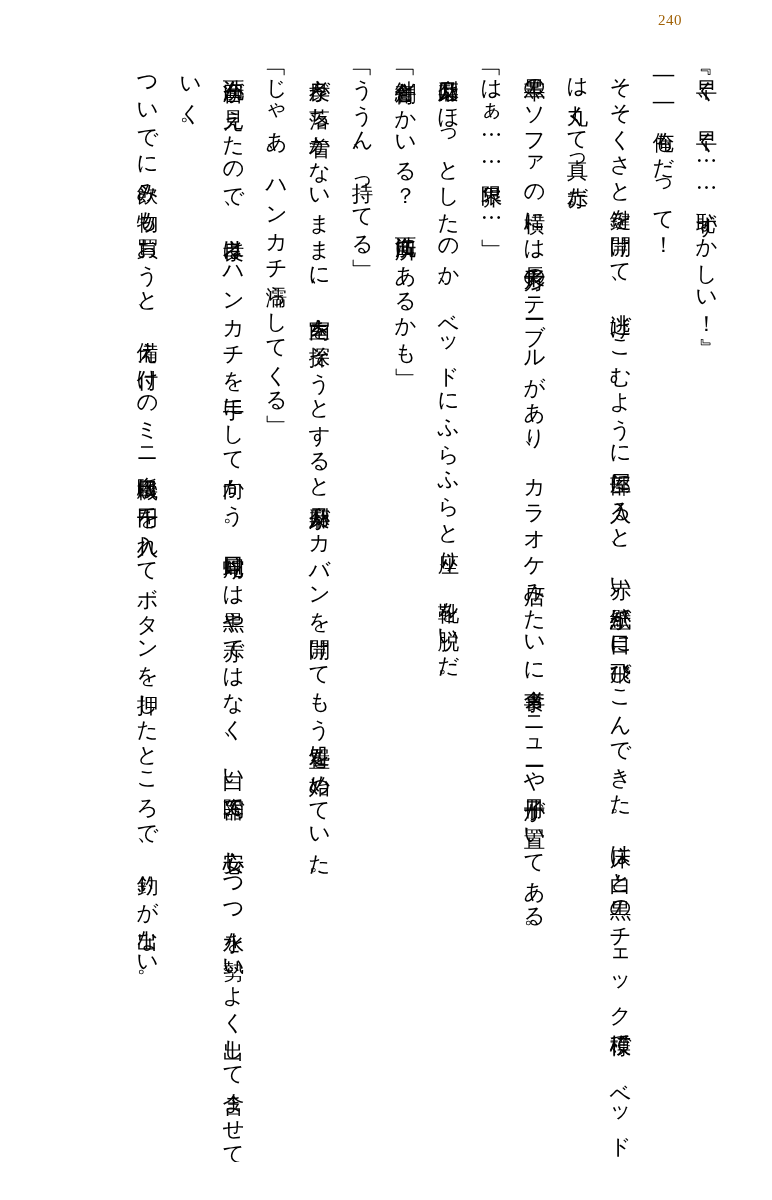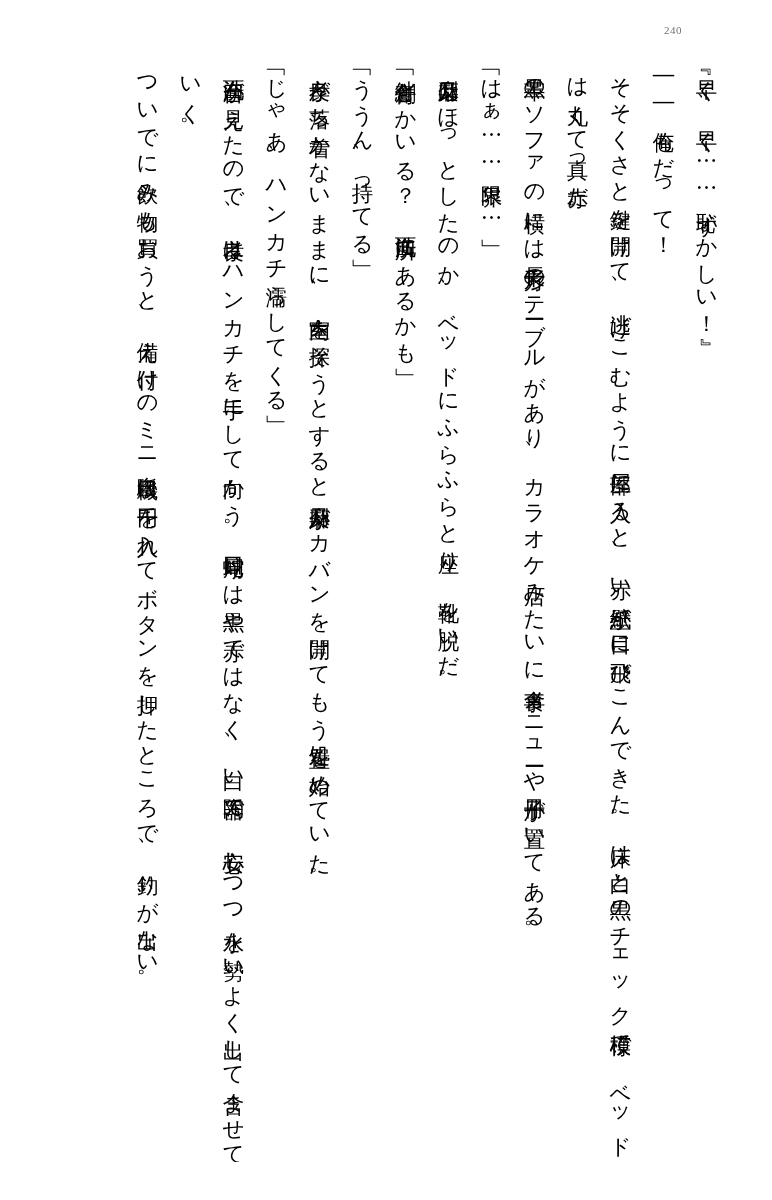--- a/index.html
+++ b/index.html
@@ -19,26 +19,26 @@
   .page {
     position: absolute;
     inset: 0;
     width: 772px;
     height: 1200px;
     background: #ffffff;
   }
 
   .page-number {
     position: absolute;
-    top: 24px;
+    top: 12px;
     right: 90px;
-    font-size: 11px;
+    font-size: 15px;
     font-family: "Liberation Serif", "DejaVu Serif", serif;
     letter-spacing: 0.5px;
-    color: #737373;
+    color: #a16207;
   }
 
   .text-body {
     position: absolute;
     top: 62px;
     right: 44px;
     left: 44px;
     height: 1100px;
     writing-mode: vertical-rl;
     text-orientation: upright;

